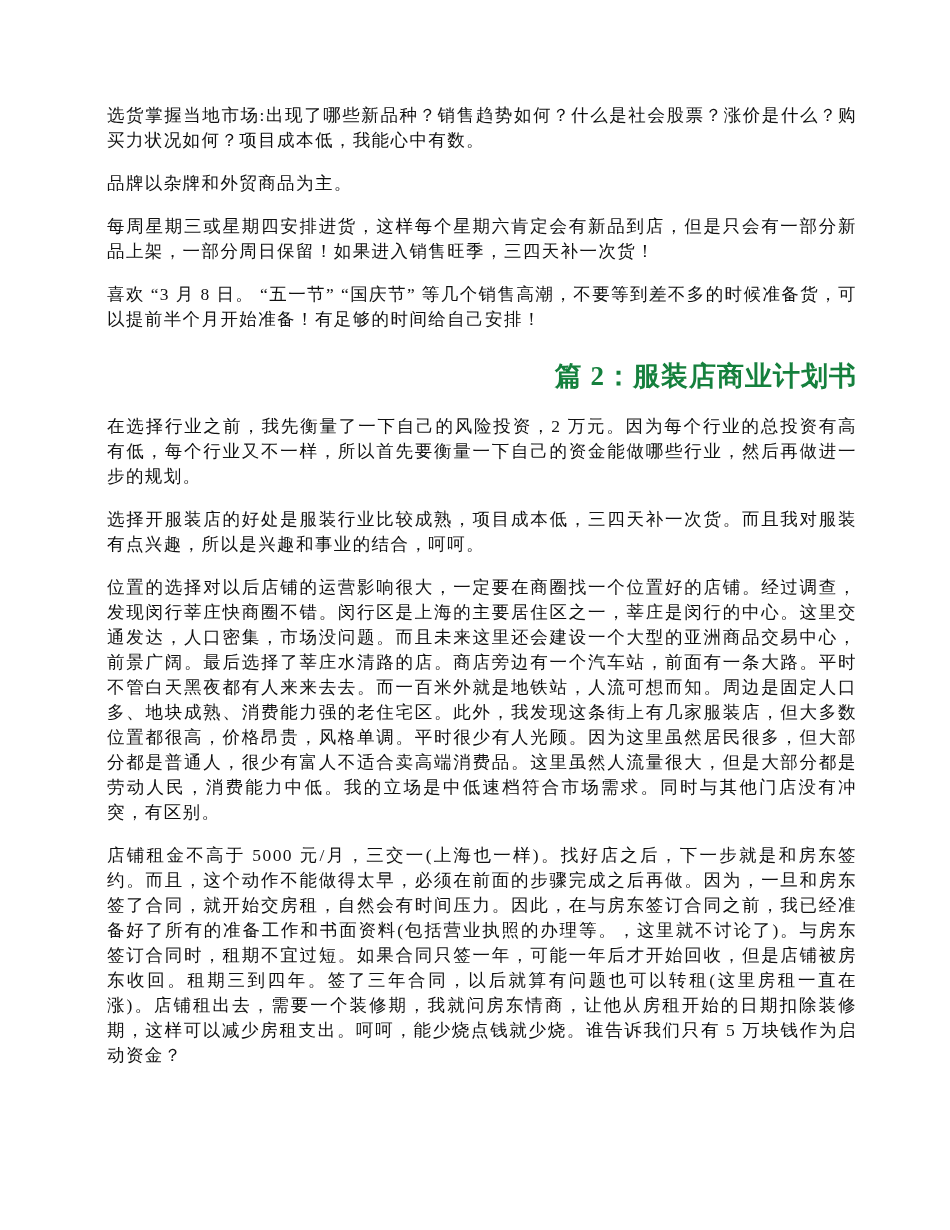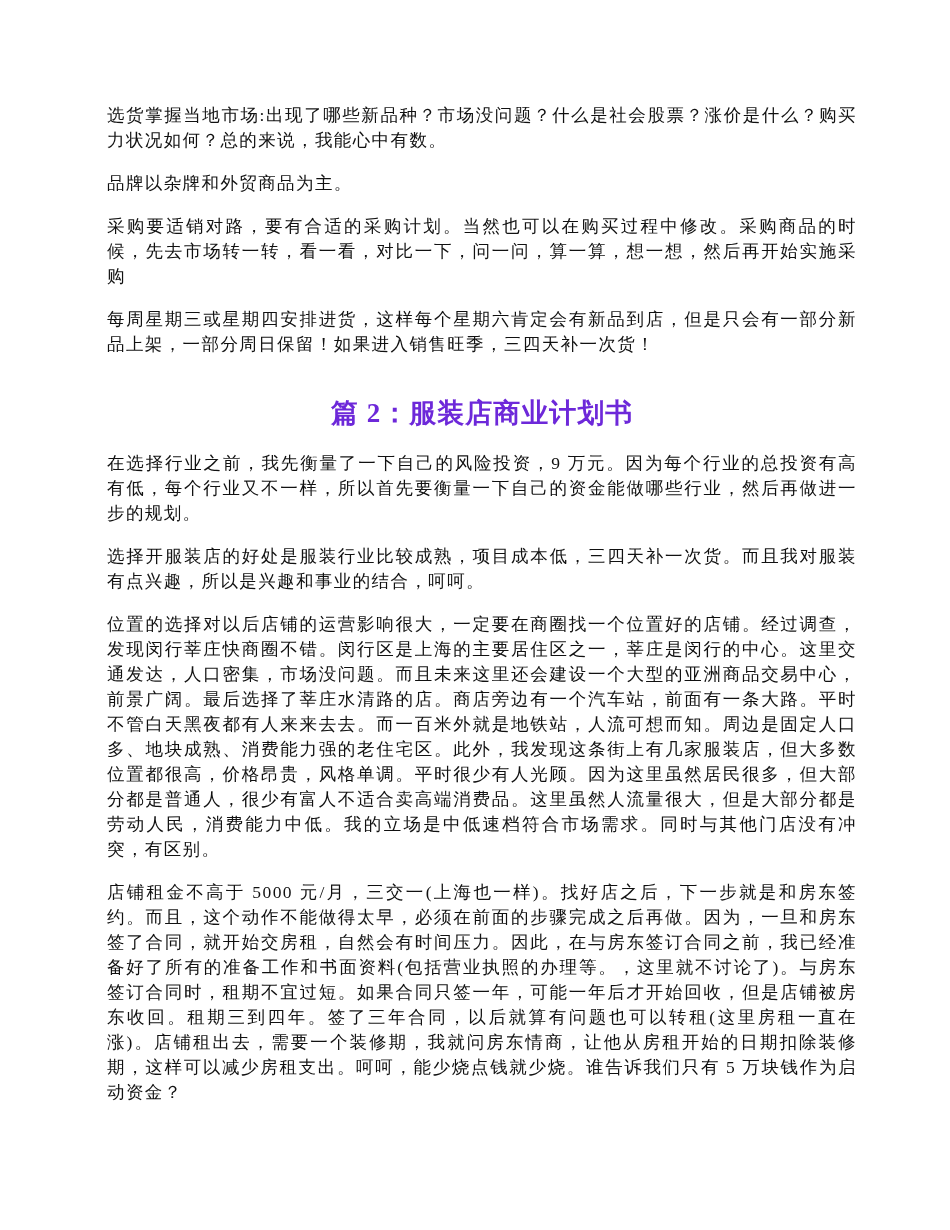--- a/index.html
+++ b/index.html
@@ -27,31 +27,31 @@
       text-align-last: left;
       margin: 0 0 18px 0;
       color: #111111;
       font-weight: 400;
     }
     .heading {
       font-size: 27px;
       line-height: 36px;
       letter-spacing: 1px;
       font-weight: 700;
-      color: #6d28d9;
-      margin: 38px 0 20px 0;
-      text-align: center;
+      color: #15803d;
+      margin: 26px 0 20px 0;
+      text-align: right;
     }
   </style>
 </head>
 <body>
 
 <main class="doc-page">
-  <p class="para">选货掌握当地市场:出现了哪些新品种？市场没问题？什么是社会股票？涨价是什么？购买力状况如何？总的来说，我能心中有数。</p>
+  <p class="para">选货掌握当地市场:出现了哪些新品种？销售趋势如何？什么是社会股票？涨价是什么？购买力状况如何？项目成本低，我能心中有数。</p>
   <p class="para">品牌以杂牌和外贸商品为主。</p>
-  <p class="para">采购要适销对路，要有合适的采购计划。当然也可以在购买过程中修改。采购商品的时候，先去市场转一转，看一看，对比一下，问一问，算一算，想一想，然后再开始实施采购</p>
   <p class="para">每周星期三或星期四安排进货，这样每个星期六肯定会有新品到店，但是只会有一部分新品上架，一部分周日保留！如果进入销售旺季，三四天补一次货！</p>
+  <p class="para">喜欢 “3 月 8 日。 “五一节” “国庆节” 等几个销售高潮，不要等到差不多的时候准备货，可以提前半个月开始准备！有足够的时间给自己安排！</p>
   <h2 class="heading">篇 2：服装店商业计划书</h2>
-  <p class="para">在选择行业之前，我先衡量了一下自己的风险投资，9 万元。因为每个行业的总投资有高有低，每个行业又不一样，所以首先要衡量一下自己的资金能做哪些行业，然后再做进一步的规划。</p>
+  <p class="para">在选择行业之前，我先衡量了一下自己的风险投资，2 万元。因为每个行业的总投资有高有低，每个行业又不一样，所以首先要衡量一下自己的资金能做哪些行业，然后再做进一步的规划。</p>
   <p class="para">选择开服装店的好处是服装行业比较成熟，项目成本低，三四天补一次货。而且我对服装有点兴趣，所以是兴趣和事业的结合，呵呵。</p>
   <p class="para">位置的选择对以后店铺的运营影响很大，一定要在商圈找一个位置好的店铺。经过调查，发现闵行莘庄快商圈不错。闵行区是上海的主要居住区之一，莘庄是闵行的中心。这里交通发达，人口密集，市场没问题。而且未来这里还会建设一个大型的亚洲商品交易中心，前景广阔。最后选择了莘庄水清路的店。商店旁边有一个汽车站，前面有一条大路。平时不管白天黑夜都有人来来去去。而一百米外就是地铁站，人流可想而知。周边是固定人口多、地块成熟、消费能力强的老住宅区。此外，我发现这条街上有几家服装店，但大多数位置都很高，价格昂贵，风格单调。平时很少有人光顾。因为这里虽然居民很多，但大部分都是普通人，很少有富人不适合卖高端消费品。这里虽然人流量很大，但是大部分都是劳动人民，消费能力中低。我的立场是中低速档符合市场需求。同时与其他门店没有冲突，有区别。</p>
   <p class="para">店铺租金不高于 5000 元/月，三交一(上海也一样)。找好店之后，下一步就是和房东签约。而且，这个动作不能做得太早，必须在前面的步骤完成之后再做。因为，一旦和房东签了合同，就开始交房租，自然会有时间压力。因此，在与房东签订合同之前，我已经准备好了所有的准备工作和书面资料(包括营业执照的办理等。，这里就不讨论了)。与房东签订合同时，租期不宜过短。如果合同只签一年，可能一年后才开始回收，但是店铺被房东收回。租期三到四年。签了三年合同，以后就算有问题也可以转租(这里房租一直在涨)。店铺租出去，需要一个装修期，我就问房东情商，让他从房租开始的日期扣除装修期，这样可以减少房租支出。呵呵，能少烧点钱就少烧。谁告诉我们只有 5 万块钱作为启动资金？</p>
 </main>
 
 </body></html>

